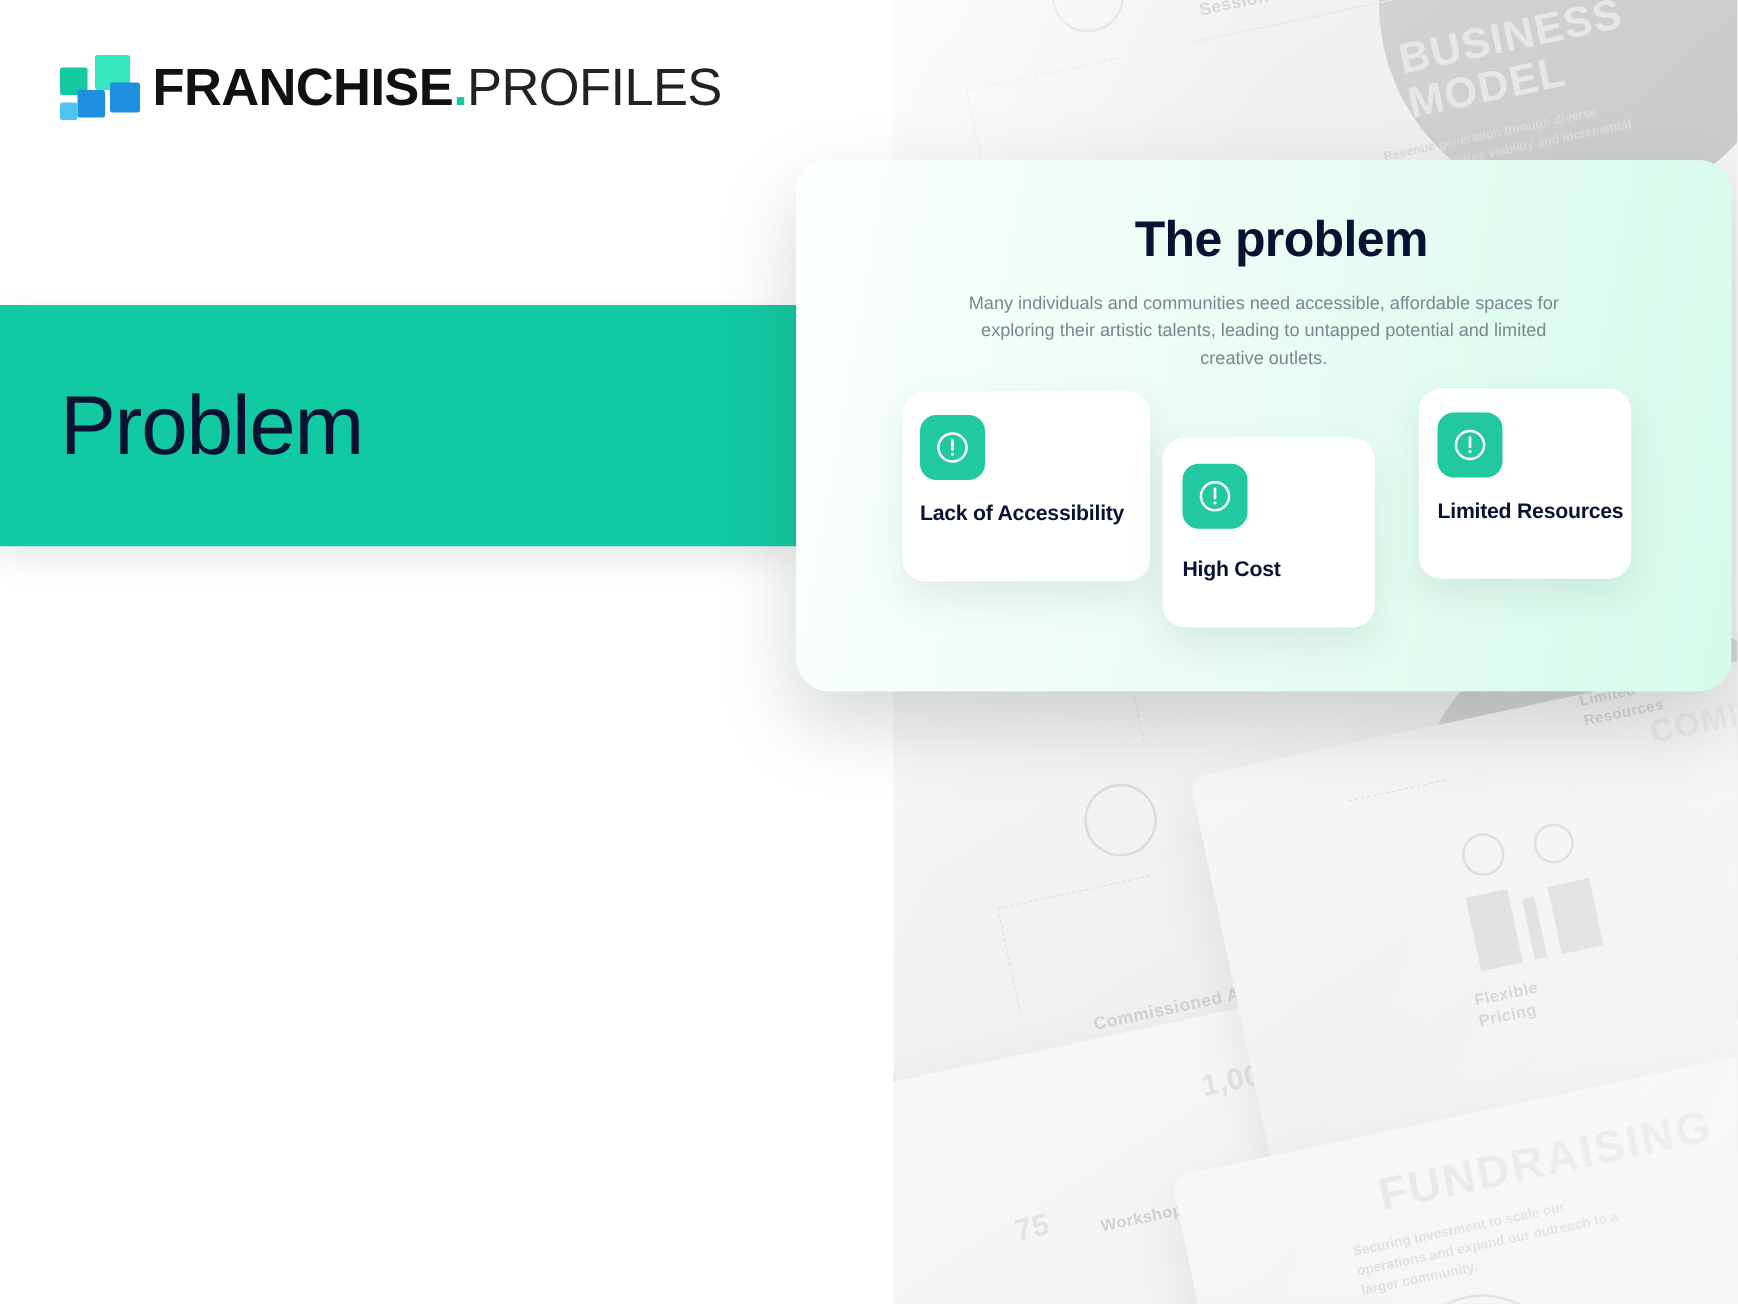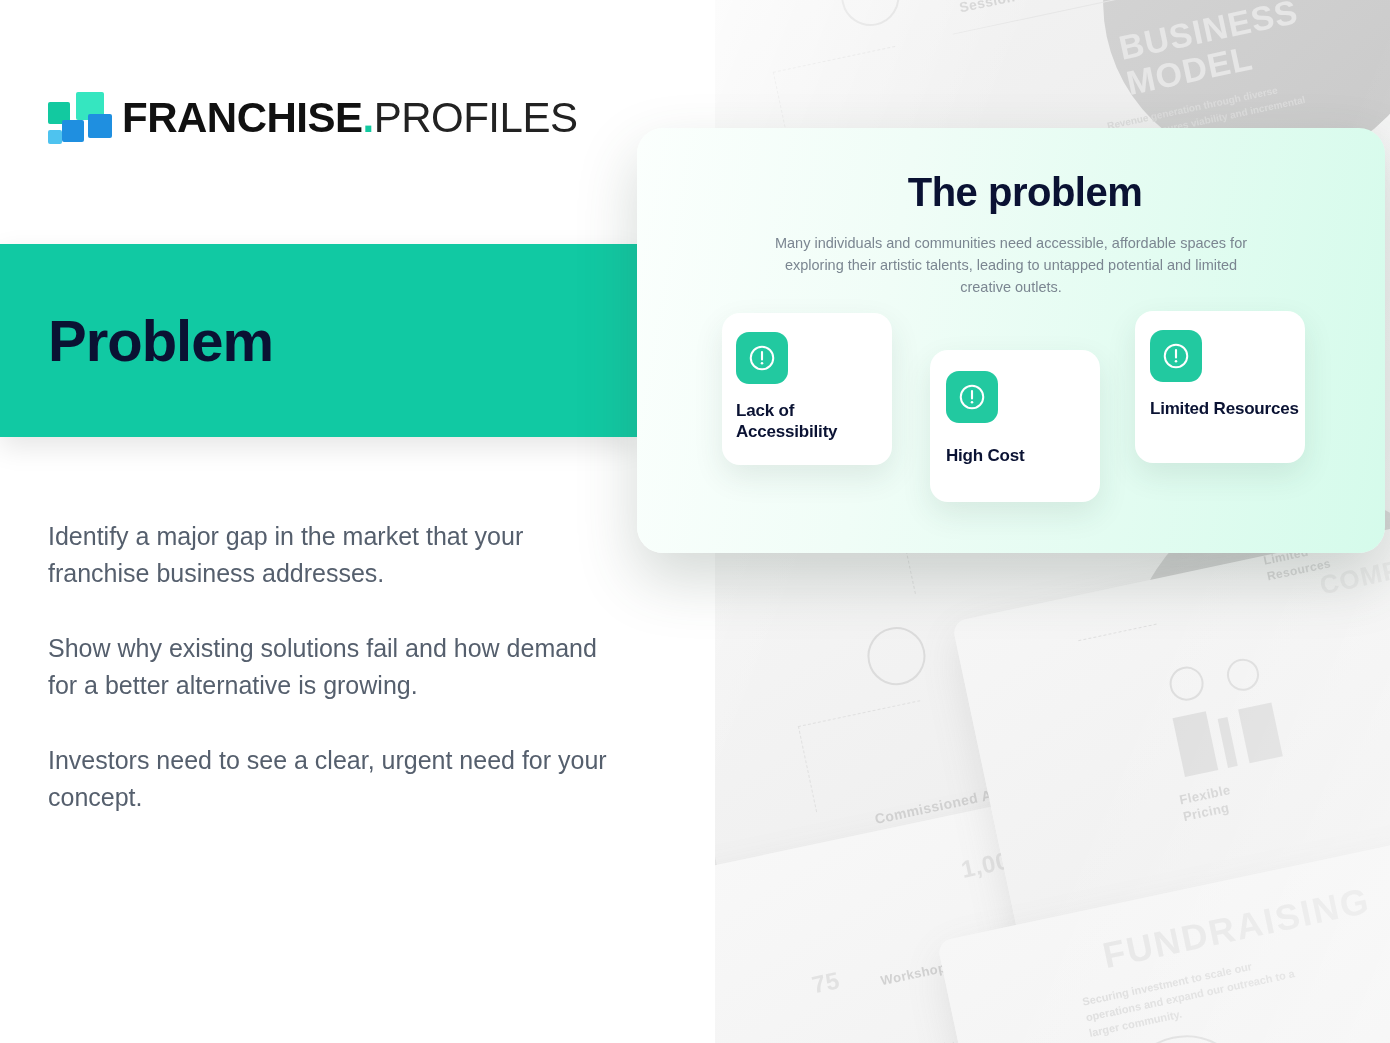--- a/index.html
+++ b/index.html
@@ -45,41 +45,41 @@
   .rule{ position:absolute; height:1px; background:#e6e6e6; }
   .coin{ position:absolute; border:2px solid #dcdcdc; border-radius:50%; }
   .bar{ position:absolute; background:#dedede; }
   .gear{
     position:absolute; border-radius:50%;
     background:#dcdcdc;
     box-shadow:0 0 0 5px #ececec inset;
   }
 
   
-  .logo-wrap{ position:absolute; left:48px; top:44px; display:flex; align-items:center; gap:18px;margin-top:48px; }
+  .logo-wrap{ position:absolute; left:48px; top:44px; display:flex; align-items:center; gap:18px; }
   .logo-mark{ position:relative; width:56px; height:52px; }
   .logo-mark i{ position:absolute; display:block; border-radius:2px; }
   .lm1{ left:0;  top:10px; width:22px; height:22px; background:#12c9a0; }
   .lm2{ left:28px; top:0;  width:28px; height:28px; background:#35e6c0; }
   .lm3{ left:14px; top:28px; width:22px; height:22px; background:#1f8fe0; }
   .lm4{ left:40px; top:22px; width:24px; height:24px; background:#1f8fe0; }
   .lm5{ left:0;  top:38px; width:14px; height:14px; background:#4ec3ef; }
   .logo-text{ font-size:42px; letter-spacing:-0.5px; white-space:nowrap; line-height:1; }
   .logo-text .b{ font-weight:800; color:#111; }
   .logo-text .dot{ font-weight:800; color:#12c9a0; }
   .logo-text .l{ font-weight:400; color:#222; }
 
   .banner{
     position:absolute; left:0; top:244px; width:637px; height:193px;
     background:#11c9a3;
     box-shadow:0 10px 26px rgba(0,0,0,.10);
   }
   .banner h1{
     position:absolute; left:48px; top:50%; transform:translateY(-50%);
-    font-size:58px; font-weight:700; color:#0a1233; letter-spacing:-1px; line-height:1;
+    font-size:67px; font-weight:400; color:#0a1233; letter-spacing:-1px; line-height:1;
   }
 
   .body-copy{ position:absolute; left:48px; top:518px; width:570px; }
   .body-copy p{
     font-size:25px; line-height:1.48; color:#555f6d; font-weight:400;
     margin-bottom:38px;
   }
   .body-copy p:last-child{ margin-bottom:0; }
 
   
@@ -106,21 +106,21 @@
   .pc-icon{
     position:absolute; border-radius:13px; background:#22c9a0;
     display:flex; align-items:center; justify-content:center;
   }
   .pc-label{
     position:absolute; font-weight:800; color:#0a1233; line-height:1.22;
     letter-spacing:-0.2px;
   }
 
   
-  .card-a{ left:85px;  top:185px; width:170px; height:152px; }
+  .card-a{ left:85px;  top:185px; width:198px; height:152px; }
   .card-a .pc-icon{ left:14px; top:19px; width:52px; height:52px; }
   .card-a .pc-label{ left:14px; top:88px; font-size:17px; }
 
   .card-b{ left:293px; top:222px; width:170px; height:152px; }
   .card-b .pc-icon{ left:16px; top:21px; width:52px; height:52px; }
   .card-b .pc-label{ left:16px; top:96px; font-size:17px; }
 
   .card-c{ left:498px; top:183px; width:170px; height:152px; }
   .card-c .pc-icon{ left:15px; top:19px; width:52px; height:52px; }
   .card-c .pc-label{ left:15px; top:88px; font-size:17px; }
@@ -215,25 +215,20 @@
     </span>
     <span class="logo-text">
       <span class="b">FRANCHISE</span><span class="dot">.</span><span class="l">PROFILES</span>
     </span>
   </div>
 
   <div class="banner">
     <h1>Problem</h1>
   </div>
 
-  <div class="body-copy">
-    <p>Identify a major gap in the market that your franchise business addresses.</p>
-    <p>Show why existing solutions fail and how demand for a better alternative is growing.</p>
-    <p>Investors need to see a clear, urgent need for your concept.</p>
-  </div>
 
   <div class="float-card">
     <div class="fc-title">The problem</div>
     <div class="fc-sub">Many individuals and communities need accessible, affordable spaces for exploring their artistic talents, leading to untapped potential and limited creative outlets.</div>
 
     <div class="pcard card-a">
       <span class="pc-icon">
         <svg width="30" height="30" viewBox="0 0 24 24" fill="none" aria-hidden="true">
           <circle cx="12" cy="12" r="9" stroke="#ffffff" stroke-width="1.6"></circle>
           <line x1="12" y1="7.2" x2="12" y2="13.2" stroke="#ffffff" stroke-width="1.7" stroke-linecap="round"></line>

